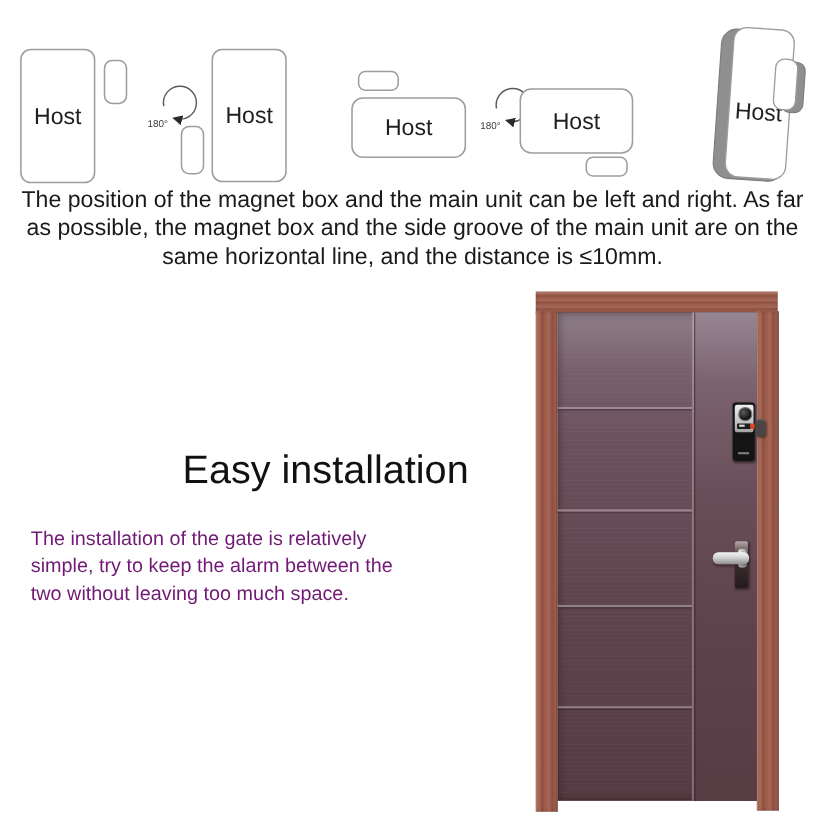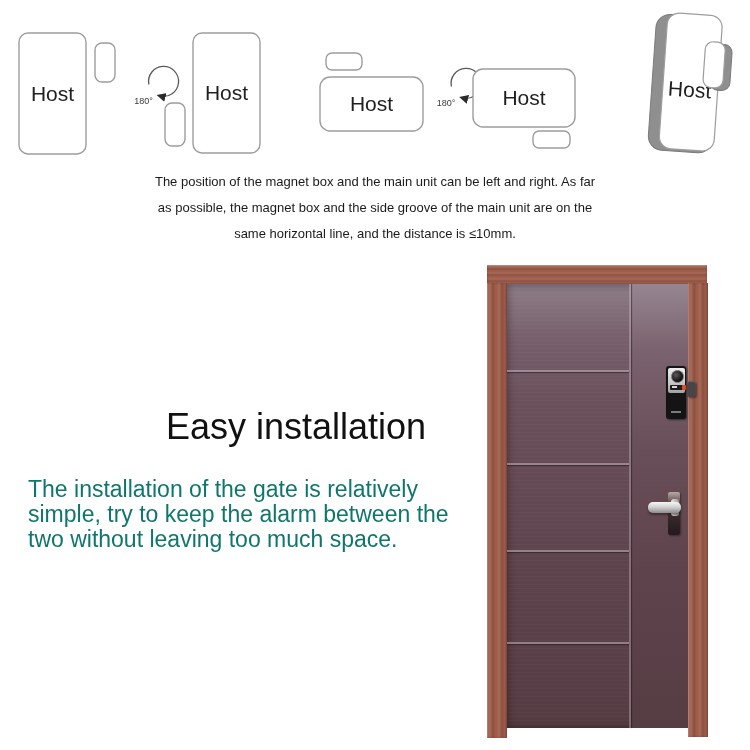--- a/index.html
+++ b/index.html
@@ -3,39 +3,39 @@
 <meta charset="utf-8">
 <style>
   html,body{margin:0;padding:0;}
   body{
     width:750px;height:750px;position:relative;background:#ffffff;
     font-family:"Liberation Sans", sans-serif;color:#1c1c1c;overflow:hidden;
   }
   .abs{position:absolute;}
 
   
-  #diagram-row{left:0;top:0;width:750px;height:165px;}
+  #diagram-row{left:0;top:12px;width:750px;height:165px;}
   #diagram-row svg{display:block;}
   .host-text{font-size:21px;fill:#1f1f1f;}
   .deg-text{font-size:9px;fill:#3a3a3a;}
 
   
   #top-instruction{
     left:0;top:169px;width:750px;text-align:center;
-    font-size:13px;line-height:26px;white-space:pre-line;color:#1a1a1a;
+    font-size:21px;line-height:26px;white-space:pre-line;color:#1a1a1a;
   }
 
   
   #easy-title{
     left:0;top:406px;width:498px;text-align:center;
     font-size:36px;color:#111;margin-left:47px;
   }
   #easy-body{
     left:28px;top:477px;width:460px;
-    font-size:23px;line-height:25px;white-space:pre-line;color:#0f766e;
+    font-size:18px;line-height:25px;white-space:pre-line;color:#701a75;
   }
 
   
   #door-photo{left:487px;top:262px;width:221px;height:477px;}
   .wood-h{ 
     background:
       repeating-linear-gradient(180deg,
         #9c5b4b 0px,#a86956 2px,#8e5142 4px,#a06050 6px);
     box-shadow:inset 0 1px 1px rgba(255,255,255,.3), inset 0 -1px 2px rgba(60,25,18,.5);
   }

